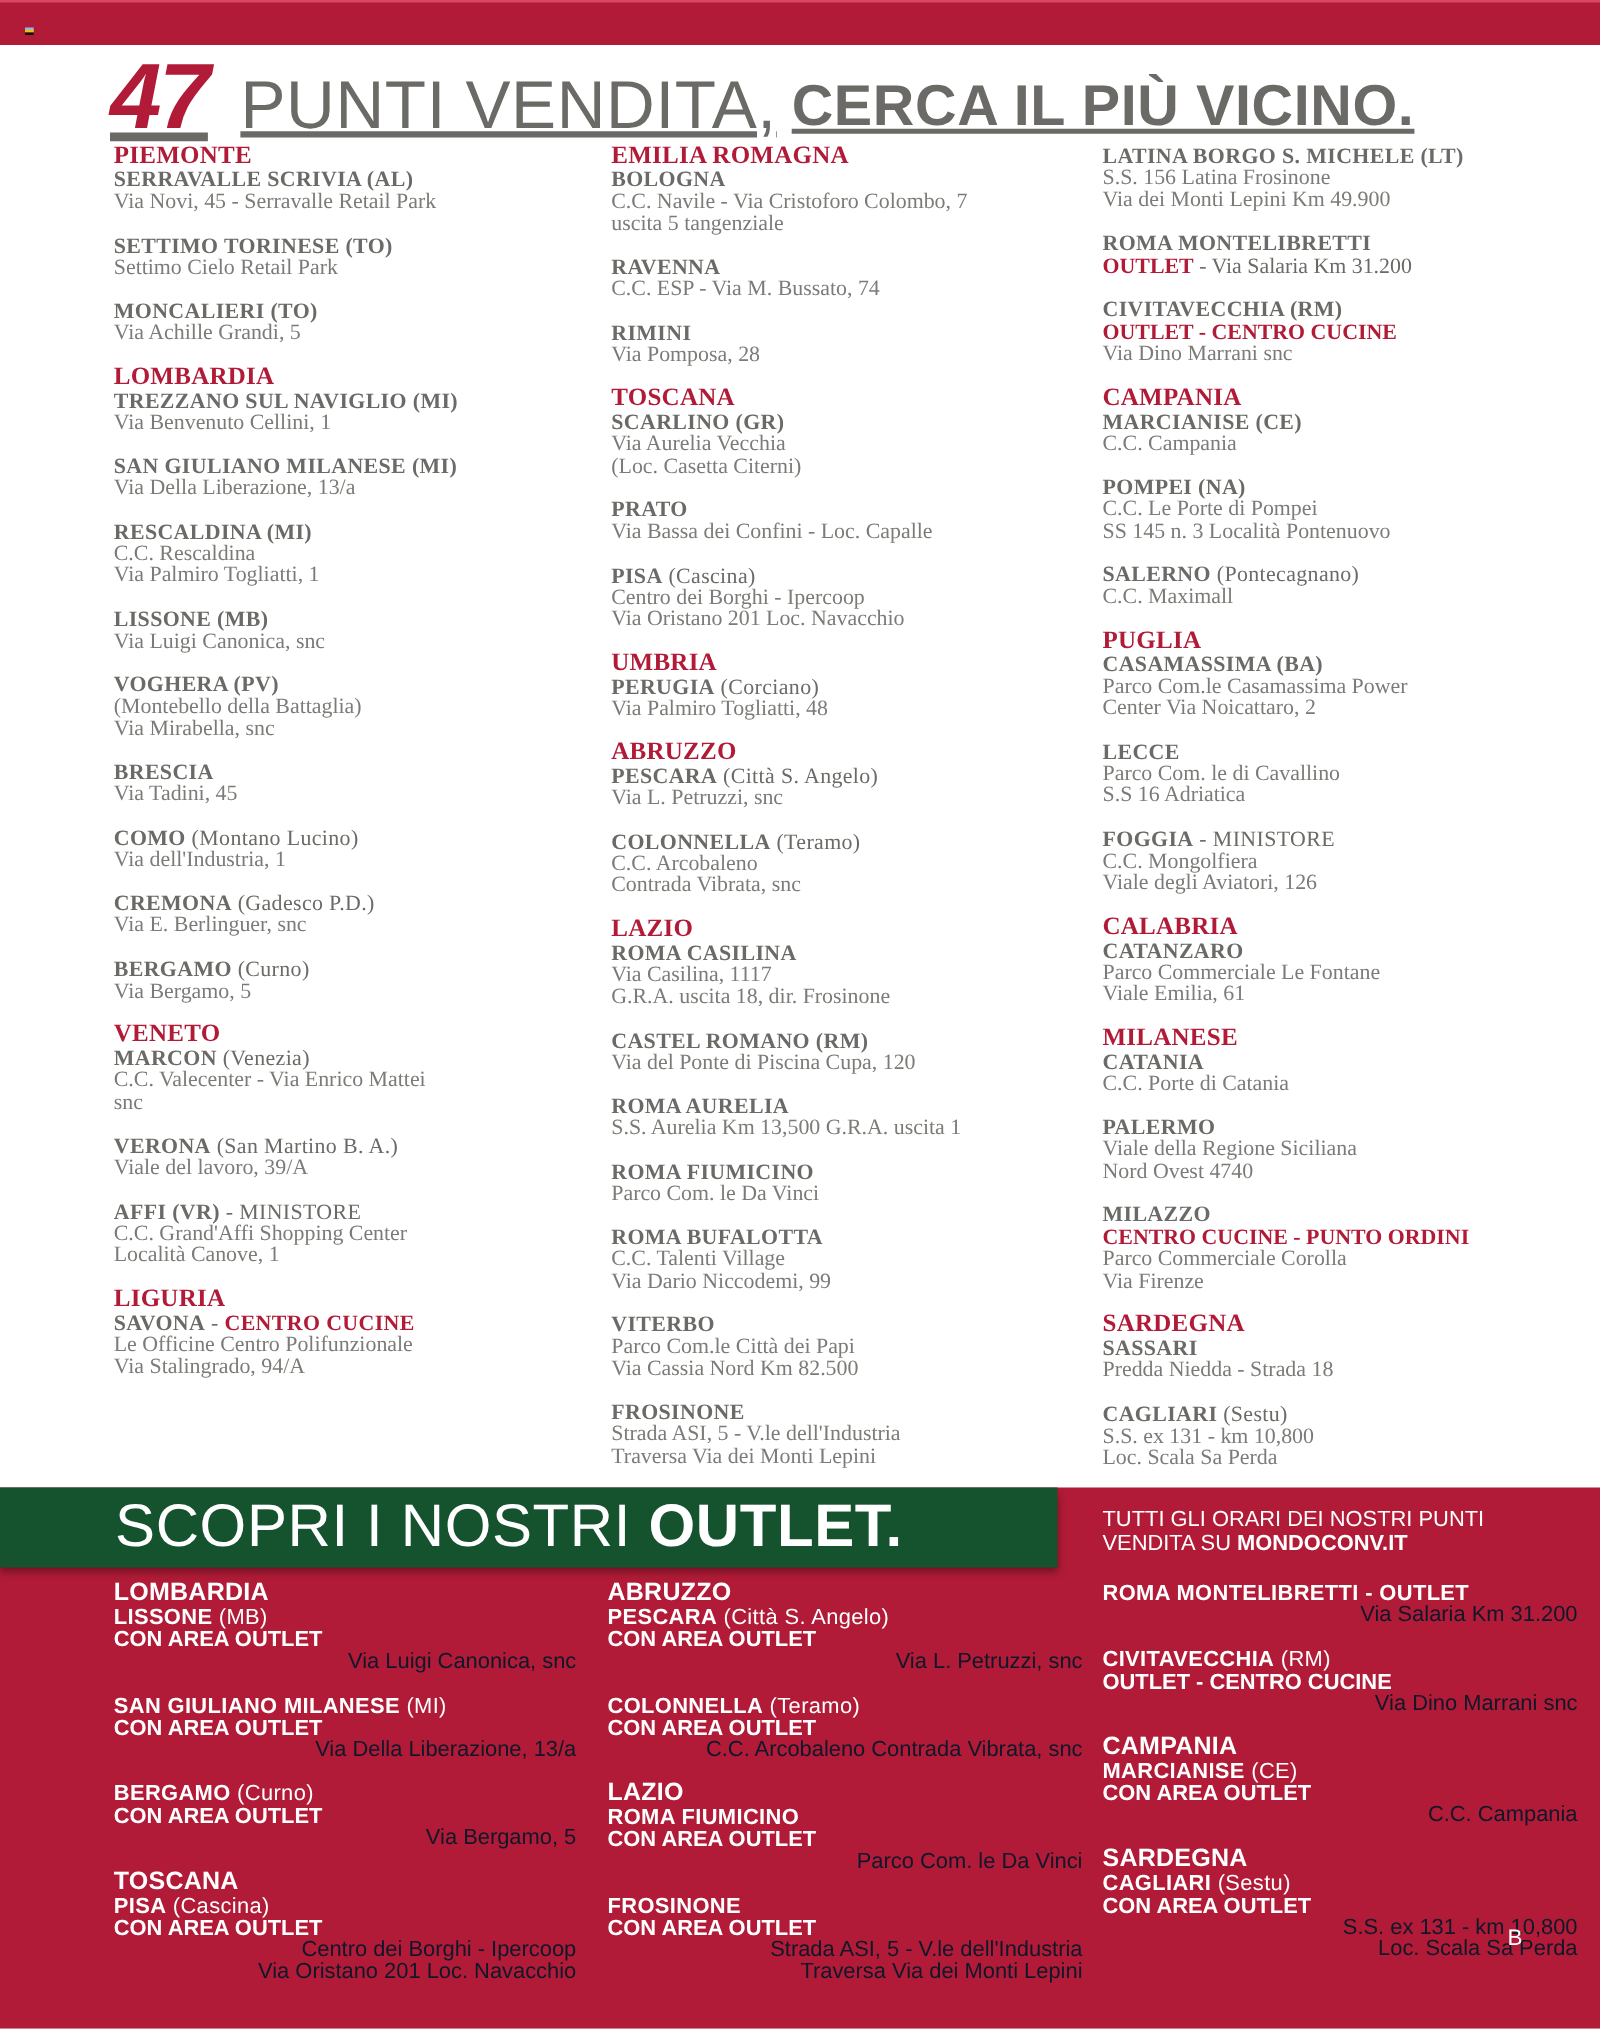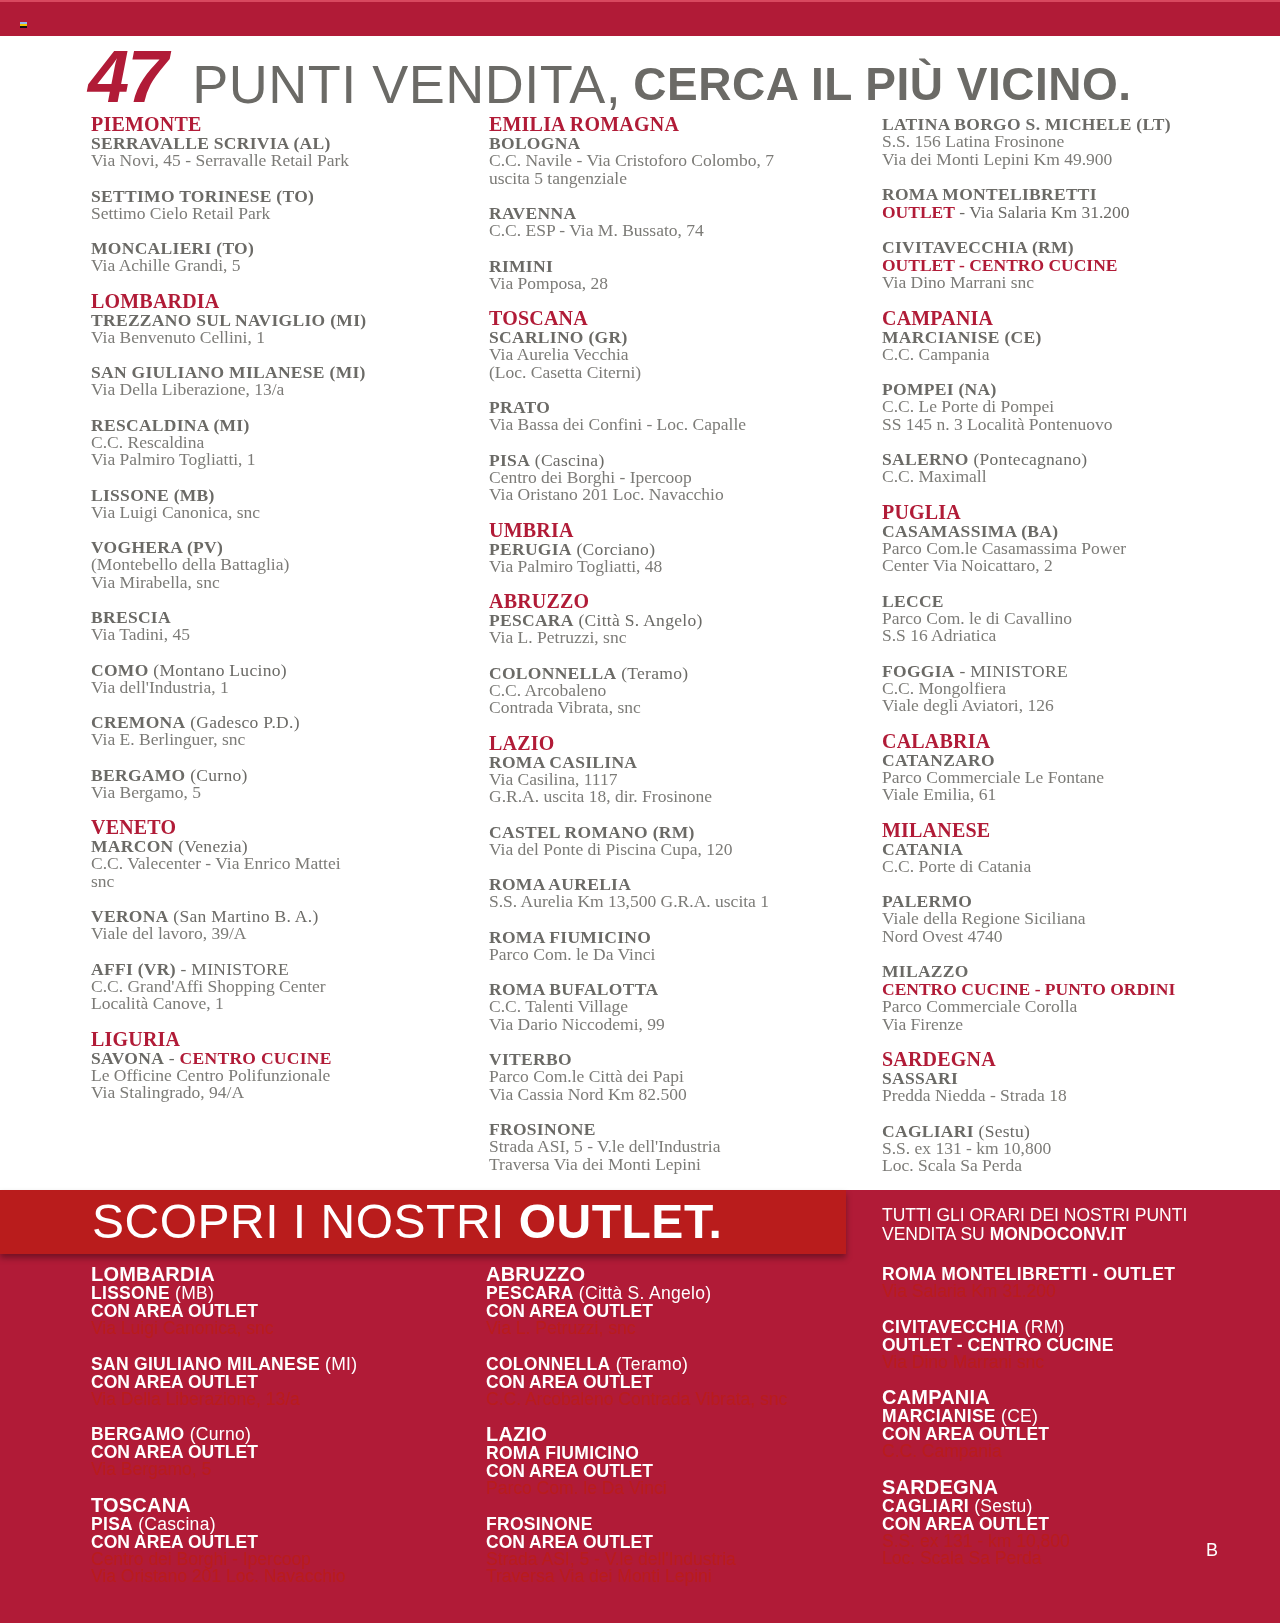--- a/index.html
+++ b/index.html
@@ -3,56 +3,56 @@
 <meta charset="utf-8">
 <style>
   * { margin: 0; padding: 0; box-sizing: border-box; }
   html, body { width: 1280px; height: 1623px; background: #ffffff; overflow: hidden; }
   body { font-family: "Liberation Sans", "DejaVu Sans", sans-serif; color: #6b6a66; position: relative; }
 
   .topbar { position: absolute; left: 0; top: 0; width: 1280px; height: 36px; background: #b11b37; border-top: 2px solid #d8485f; }
   .topbar .flag { position: absolute; left: 20px; top: 20px; width: 7px; height: 7px; }
   .topbar .flag i { display: block; height: 2px; }
 
-  .headline { position: absolute; left: 88px; top: 40px; height: 70px; display: flex; align-items: flex-end; white-space: nowrap; }
+  .headline { position: absolute; left: 88px; top: 40px; height: 70px; display: flex; align-items: flex-end; white-space: nowrap; text-decoration: underline; }
   .headline .num { color: #b11b37; font-weight: 700; font-style: italic; font-size: 74px; letter-spacing: -2px; line-height: 66px; margin-right: 26px; }
   .headline .light { color: #6b6a66; font-size: 54px; font-weight: 400; line-height: 52px; margin-right: 12px; letter-spacing: 0.5px; }
   .headline .bold { color: #6b6a66; font-size: 46px; font-weight: 700; line-height: 52px; letter-spacing: 0.5px; }
 
   .col { position: absolute; top: 115px; font-family: Liberation Serif, serif; }
   .c1 { left: 91px; width: 370px; }
   .c2 { left: 489px; width: 370px; }
   .c3 { left: 882px; width: 380px; }
 
   .region { color: #b11b37; font-weight: 700; font-size: 20px; line-height: 19px; letter-spacing: 0.2px; }
   .store { margin-bottom: 17px; }
   .sname { color: #6b6a66; font-weight: 700; font-size: 17.5px; line-height: 18px; letter-spacing: 0.3px; white-space: nowrap; }
   .sname .note { font-weight: 400; }
   .sname .tag { color: #b11b37; font-weight: 700; }
   .tagline { color: #b11b37; font-weight: 700; font-size: 17.5px; line-height: 18px; white-space: nowrap; }
   .tagline .rest { color: #6b6a66; font-weight: 400; }
   .addr { color: #7c7b77; font-weight: 400; font-size: 17.5px; line-height: 17.5px; white-space: nowrap; }
 
   
   .outlet { position: absolute; left: 0; top: 1190px; width: 1280px; height: 433px; background: #b11b37; }
-  .outlet-banner { position: absolute; left: 0; top: 1190px; width: 846px; height: 64px; background: #b91c1c; box-shadow: 0 4px 6px rgba(0,0,0,0.35); z-index: 2; }
+  .outlet-banner { position: absolute; left: 0; top: 1190px; width: 846px; height: 64px; background: #14532d; box-shadow: 0 4px 6px rgba(0,0,0,0.35); z-index: 2; }
   .outlet-banner .title { position: absolute; left: 92px; top: 4px; color: #ffffff; font-size: 48px; line-height: 56px; white-space: nowrap; letter-spacing: 0.5px; }
   .outlet-banner .title b { font-weight: 700; }
   .orari { position: absolute; left: 882px; top: 1206px; color: #ffffff; font-size: 17.5px; line-height: 19px; white-space: nowrap; z-index: 3; }
   .orari b { font-weight: 700; }
 
   .ocol { position: absolute; top: 1265px; color: #ffffff; }
   .o1 { left: 91px; width: 370px; }
   .o2 { left: 486px; width: 380px; }
   .o3 { left: 882px; width: 380px; }
   .ocol .region { color: #ffffff; }
   .ocol .sname { color: #ffffff; }
   .ocol .sname .note { font-weight: 400; }
   .ocol .osub { color: #ffffff; font-weight: 700; font-size: 17.5px; line-height: 18px; white-space: nowrap; }
-  .ocol .addr { color: #b91c1c; }
+  .ocol .addr { color: #0f172a; text-align: right; }
   .ocol .store { margin-bottom: 17px; }
 
   .pageletter { position: absolute; left: 1206px; top: 1540px; color: #ffffff; font-size: 18px; }
 </style>
 </head>
 <body>
 
 <div class="topbar">
   <div class="flag">
     <i style="background:#8fb8f0"></i>

